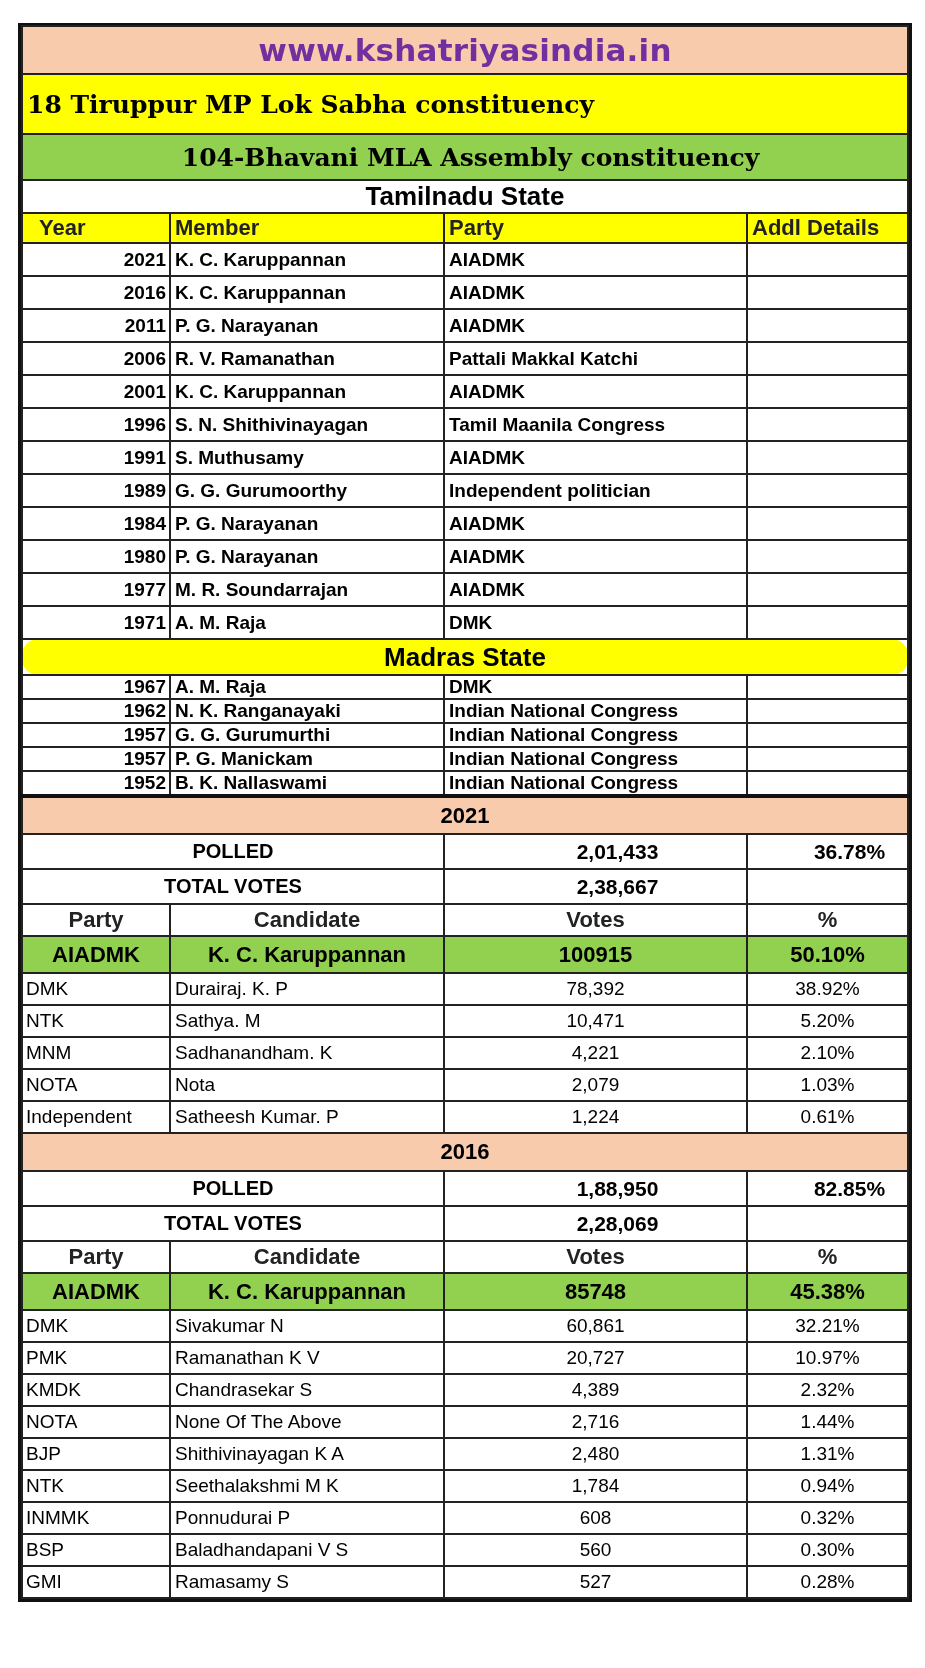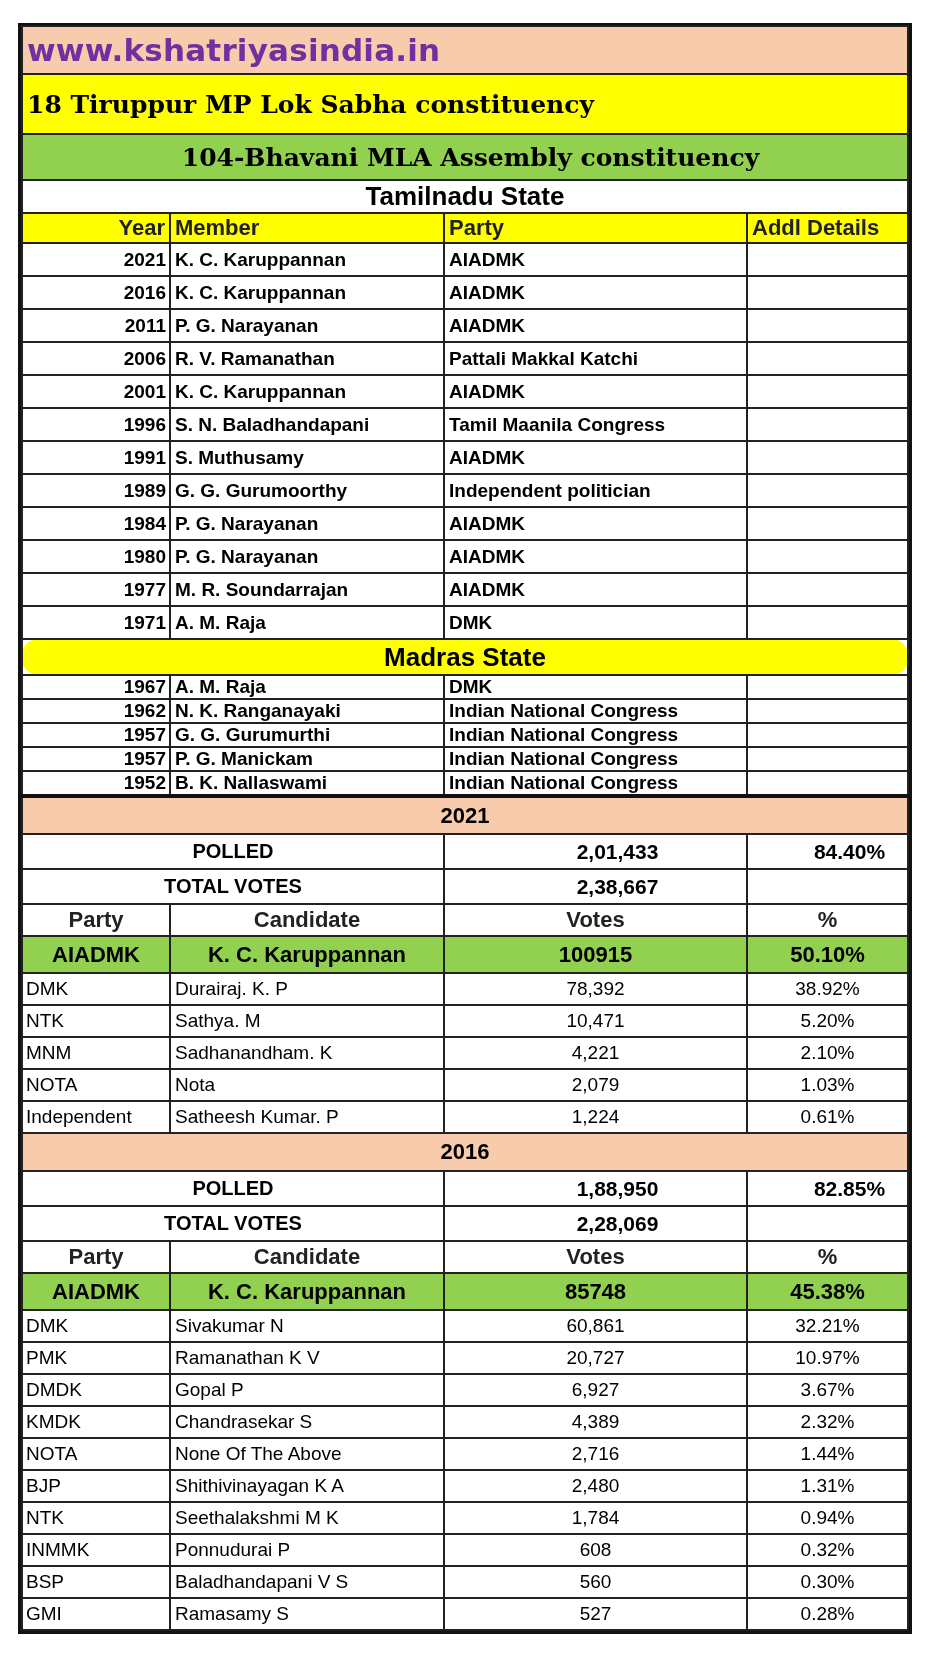--- a/index.html
+++ b/index.html
@@ -1,27 +1,27 @@
 <!DOCTYPE html>
 <html><head>
 <meta charset="utf-8">
 <style>
   html, body { margin:0; padding:0; background:#ffffff; }
   body { width:925px; height:1668px; position:relative; overflow:hidden; font-family:"Liberation Sans", sans-serif; color:#000; }
   .sheet { position:absolute; left:18px; top:23px; width:894px; border:3px solid #111; border-top-width:2px; box-sizing:border-box; }
   table { border-collapse:collapse; width:100%; table-layout:fixed; }
   td { border:2px solid #222; padding:0 4px; overflow:hidden; white-space:nowrap; box-sizing:border-box; }
   col.c1 { width:148px; } col.c2 { width:274px; } col.c3 { width:303px; } col.c4 { width:auto; }
-  .site { background:#F8CBAD; color:#7030A0; font-weight:bold; font-size:31px; text-align:left; height:48px; font-family:"DejaVu Sans", sans-serif; letter-spacing:0.2px; }
+  .site { background:#F8CBAD; color:#7030A0; font-weight:bold; font-size:31px; text-align:center; height:48px; font-family:"DejaVu Sans", sans-serif; letter-spacing:0.2px; }
   .lok { background:#FFFF00; font-family:"DejaVu Serif", serif; font-weight:bold; font-size:25px; text-align:left; height:60px; }
   .mla { background:#92D050; font-family:"DejaVu Serif", serif; font-weight:bold; font-size:25px; text-align:center; height:46px;padding-left:15px; }
   .state { background:#fff; font-weight:bold; font-size:26px; text-align:center; height:33px;border-radius:16px; }
   .state.yellow { background:#FFFF00; height:36px; }
   .hdr td { background:#FFFF00; font-weight:bold; font-size:22px; height:30px; color:#222; }
-  .hdr td.year { text-align:right;padding-left:16px; }
+  .hdr td.year { text-align:left;padding-left:16px; }
   .mrow td { height:33px; font-size:19px; font-weight:bold; }
   .mrow.m2 td { height:20px;border-radius:16px; }
   .mrow td.year { text-align:right; padding-right:3px; }
   .yearband { background:#F8CBAD; font-weight:bold; font-size:22px; text-align:center; height:38px; }
   .poll td { height:35px; font-size:20px; font-weight:bold; text-align:center;border-radius:13px; }
   .poll td.num { font-size:21px;padding-left:48px; }
   .rhdr td { height:32px; font-size:22px; font-weight:bold; text-align:center; color:#222; }
   .win td { background:#92D050; height:37px; font-size:22px; font-weight:bold; text-align:center; }
   .res td { height:32px; font-size:19px; }
   .res td.num { text-align:center; }
@@ -85,21 +85,21 @@
           <td></td>
         </tr>
         <tr class="mrow ">
           <td class="year">2001</td>
           <td>K. C. Karuppannan</td>
           <td>AIADMK</td>
           <td></td>
         </tr>
         <tr class="mrow ">
           <td class="year">1996</td>
-          <td>S. N. Baladhandapani</td>
+          <td>S. N. Shithivinayagan</td>
           <td>Tamil Maanila Congress</td>
           <td></td>
         </tr>
         <tr class="mrow ">
           <td class="year">1991</td>
           <td>S. Muthusamy</td>
           <td>AIADMK</td>
           <td></td>
         </tr>
         <tr class="mrow ">
@@ -170,21 +170,21 @@
           <td></td>
         </tr>
       </tbody>
   <tbody id="results">
         <tr class="thick-top">
           <td class="yearband" colspan="4">2021</td>
         </tr>
         <tr class="poll">
           <td colspan="2">POLLED</td>
           <td class="num">2,01,433</td>
-          <td class="num">84.40%</td>
+          <td class="num">36.78%</td>
         </tr>
         <tr class="poll">
           <td colspan="2">TOTAL VOTES</td>
           <td class="num">2,38,667</td>
           <td></td>
         </tr>
         <tr class="rhdr">
           <td>Party</td>
           <td>Candidate</td>
           <td>Votes</td>
@@ -257,26 +257,20 @@
           <td class="num">60,861</td>
           <td class="num">32.21%</td>
         </tr>
         <tr class="res">
           <td class="party">PMK</td>
           <td>Ramanathan K V</td>
           <td class="num">20,727</td>
           <td class="num">10.97%</td>
         </tr>
         <tr class="res">
-          <td class="party">DMDK</td>
-          <td>Gopal P</td>
-          <td class="num">6,927</td>
-          <td class="num">3.67%</td>
-        </tr>
-        <tr class="res">
           <td class="party">KMDK</td>
           <td>Chandrasekar S</td>
           <td class="num">4,389</td>
           <td class="num">2.32%</td>
         </tr>
         <tr class="res">
           <td class="party">NOTA</td>
           <td>None Of The Above</td>
           <td class="num">2,716</td>
           <td class="num">1.44%</td>

